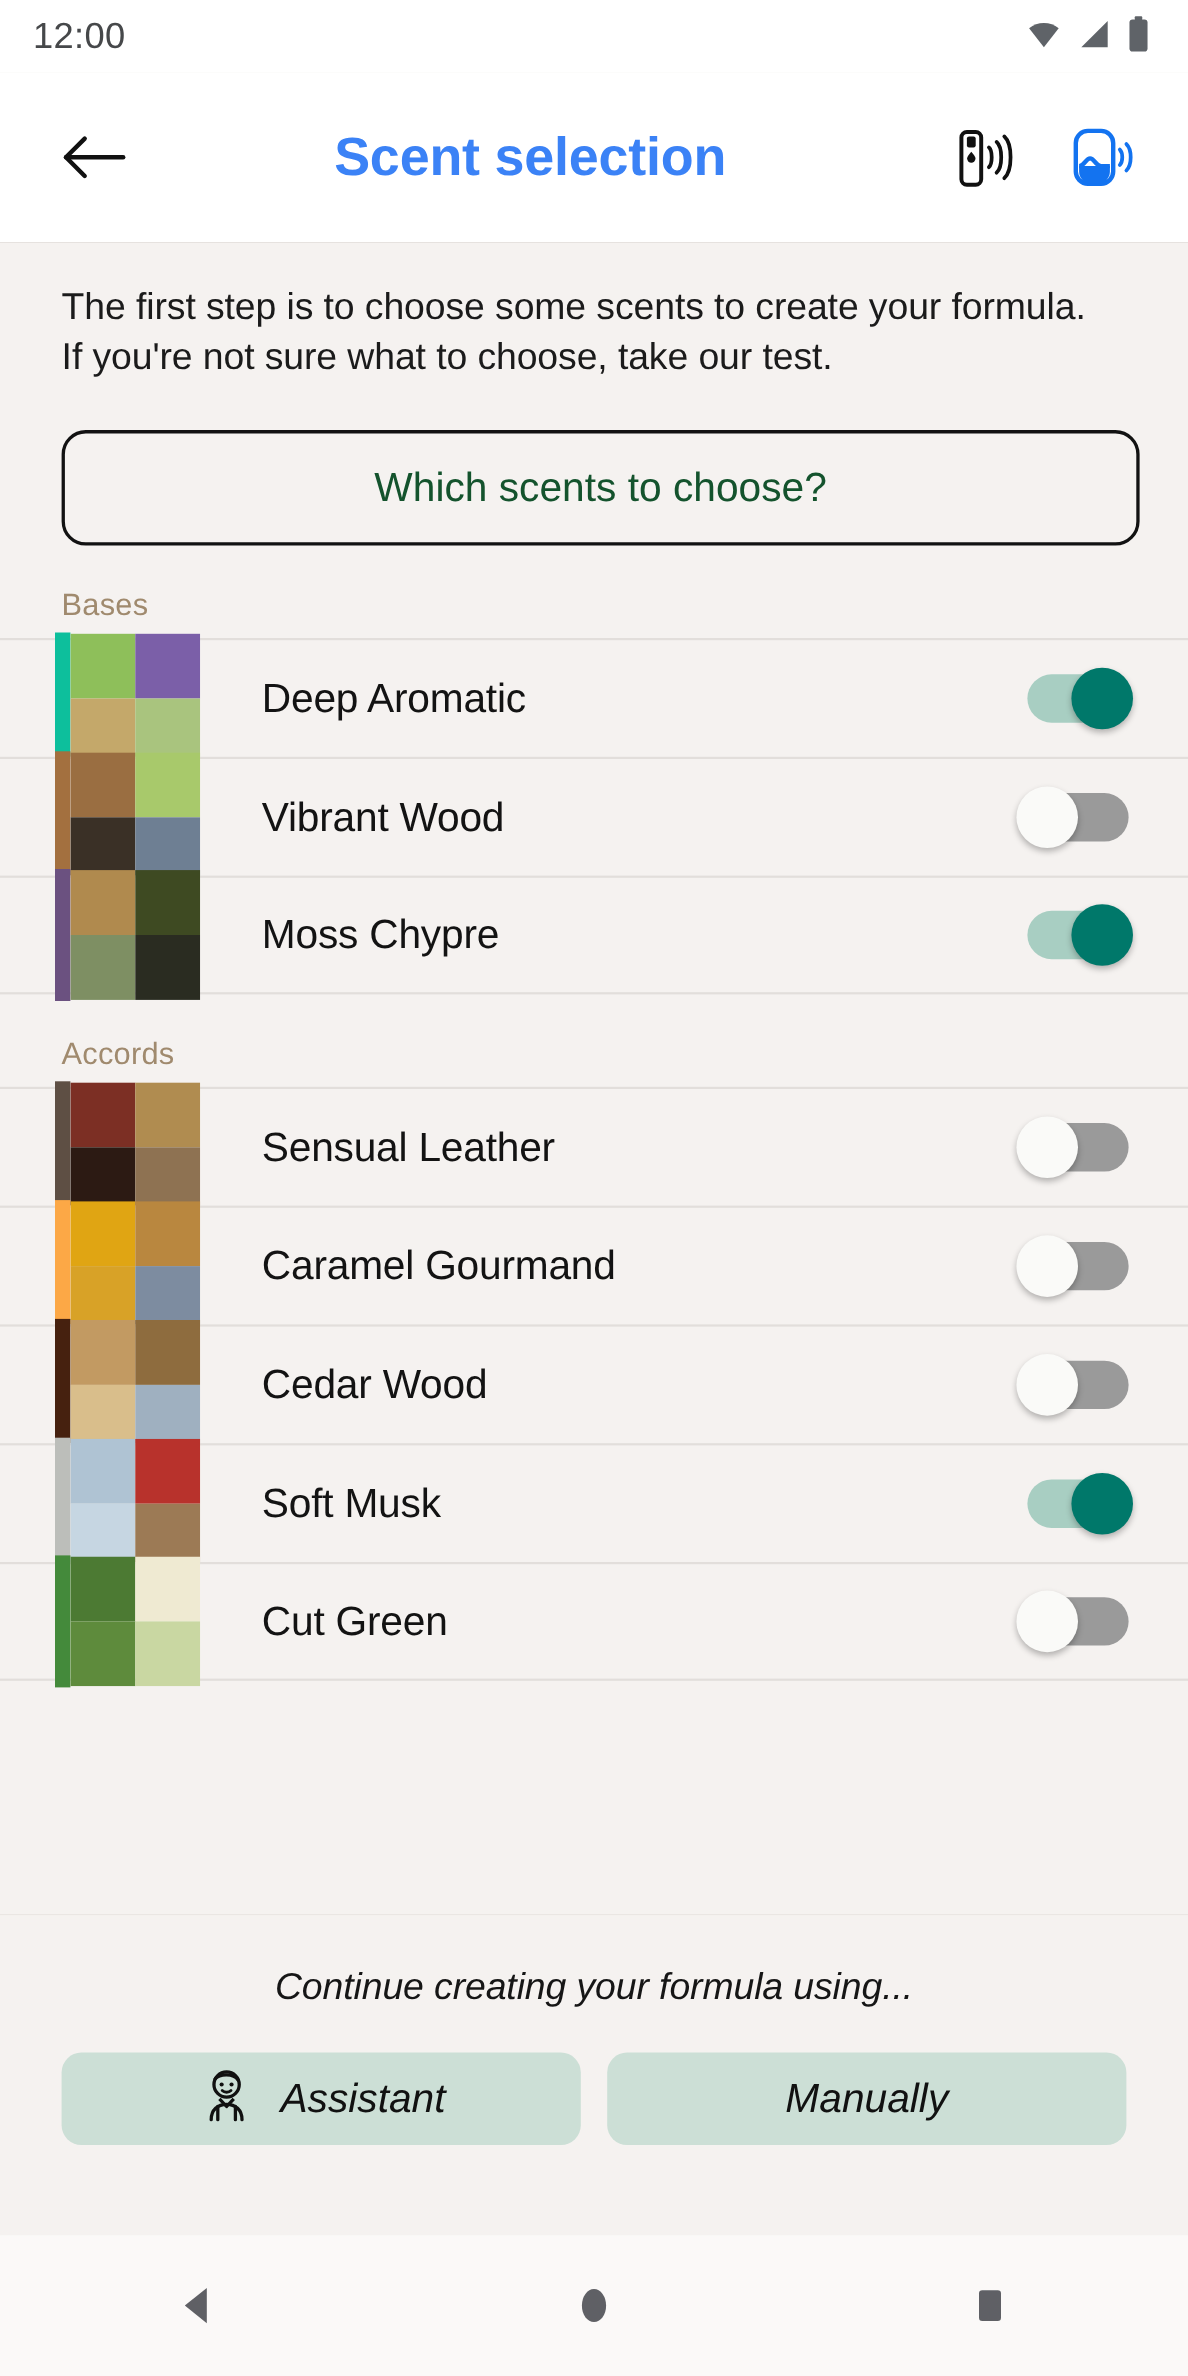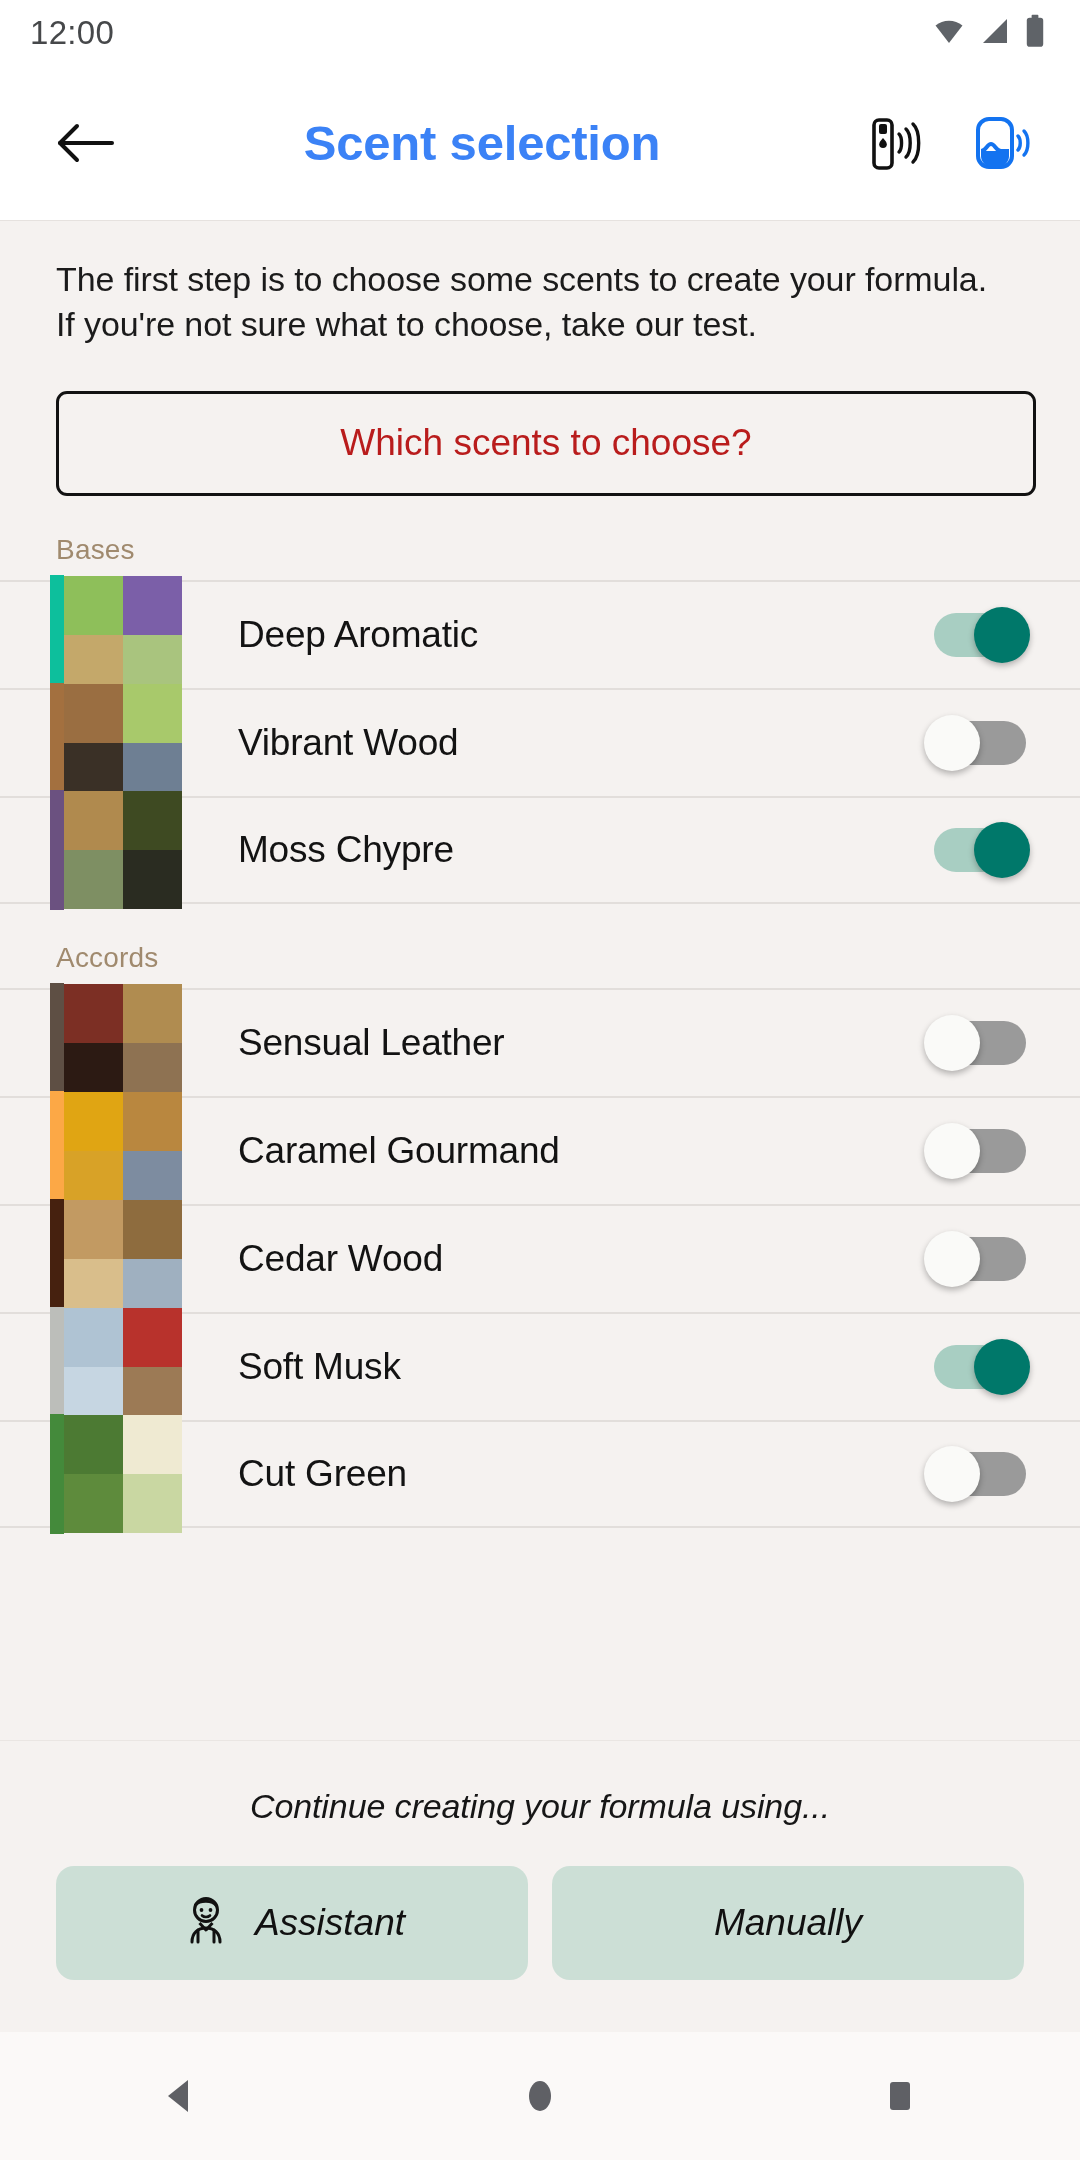--- a/index.html
+++ b/index.html
@@ -38,23 +38,23 @@
   .content {
     flex: 1 1 auto; position: relative; overflow: hidden;
     padding: 0 0 0 0; background: #F5F2F0;
   }
   .intro {
     font-size: 34px; line-height: 1.32; color: #1B1B1B;
     padding: 36px 81px 0 56px; letter-spacing: -.1px;
   }
   .which-btn {
     margin: 44px 44px 0 56px; height: 105px;
-    border: 3px solid #121212; border-radius: 11px;
+    border: 3px solid #121212; border-radius: 22px;
     display: flex; align-items: center; justify-content: center;
-    font-size: 37px; color: #b91c1c; cursor: pointer; background: transparent;
+    font-size: 37px; color: #14532d; cursor: pointer; background: transparent;
   }
   .section-title {
     font-size: 28px; color: #A08A6E; padding: 38px 0 14px 56px; letter-spacing: .2px; border-radius: 21px;
   }
   .rows { display: block; }
   .row {
     position: relative; height: 108px; display: flex; align-items: center;
     border-top: 2px solid #E2DEDB; background: #F5F2F0;
     cursor: pointer;
   }
@@ -82,21 +82,21 @@
     flex: 0 0 292px; background: #F5F2F0; border-top: 1px solid #EAE6E3;
     padding: 0 56px; display: flex; flex-direction: column; align-items: stretch;
     justify-content: flex-start;
     font-style: italic;
   }
   .bottom-caption {
     text-align: center; font-size: 34px; color: #161616; padding: 46px 0 40px 0; letter-spacing: -.1px;
   }
   .bottom-actions { display: flex; gap: 24px; }
   .action-btn {
-    flex: 1 1 0; height: 114px; background: #CCDFD6; border-radius: 18px;
+    flex: 1 1 0; height: 84px; background: #CCDFD6; border-radius: 18px;
     display: flex; align-items: center; justify-content: center; gap: 22px;
     font-size: 37px; color: #111111; cursor: pointer;
   }
 
   
   .navbar {
     flex: 0 0 128px; background: #FBF9F8;
     display: flex; align-items: center; justify-content: space-around;
   }
   .nav-btn { width: 150px; height: 128px; display: flex; align-items: center; justify-content: center; cursor: pointer; }

